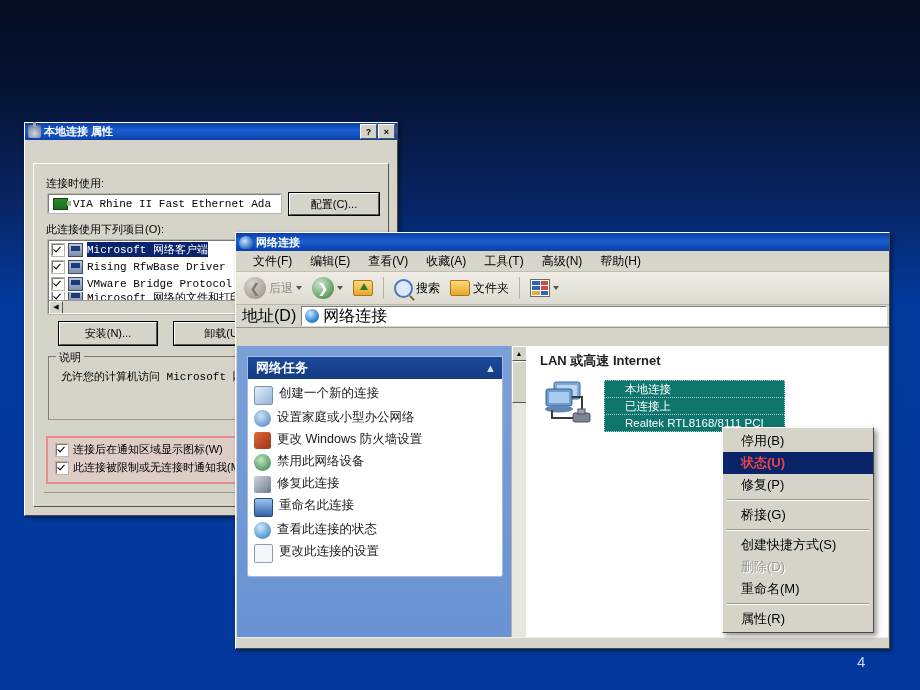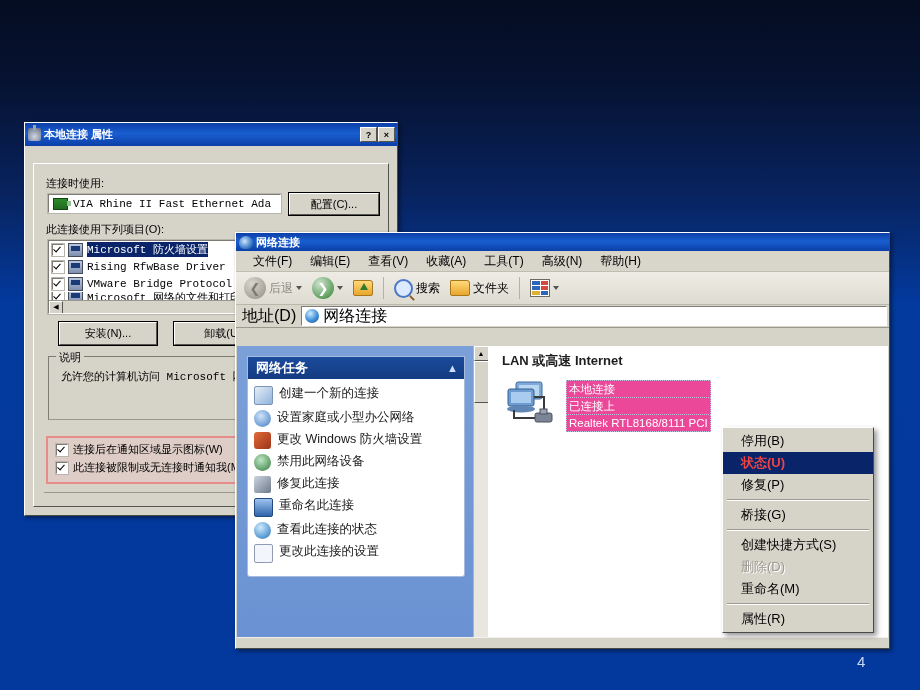--- a/index.html
+++ b/index.html
@@ -43,21 +43,21 @@
     background: #d6d3c9;
     border-top: 1px solid #ffffff;
     border-left: 1px solid #ffffff;
     border-right: 1px solid #4b4a44;
     border-bottom: 1px solid #4b4a44;
     box-shadow: 2px 2px 4px rgba(0,0,0,0.45);
     font-size: 11px;
     color: #000;
   }
   .titlebar {
-    height: 23px;
+    height: 17px;
     background: linear-gradient(to bottom, #0b3fa8 0%, #1a5ed0 45%, #0b3fa8 100%);
     color: #fff;
     display: flex;
     align-items: center;
     padding: 0 2px;
     font-weight: 700;
     font-size: 11px;
   }
   .titlebar .tb-title { flex: 1; padding-left: 3px; white-space: nowrap; overflow: hidden; }
   .tb-btn {
@@ -272,21 +272,21 @@
   .globe {
     width:14px;height:14px;border-radius:50%;
     background: radial-gradient(circle at 38% 32%, #cfeaff 0%, #3f8fd8 55%, #1b4f8f 100%);
   }
   .exp-body {
     position: absolute; left: 1px; top: 113px; right: 1px; bottom: 10px;
     background: #fff;
     display: flex;
   }
   .leftpane {
-    width: 236px; background: linear-gradient(to bottom,#7ba0d8 0%, #6a92d2 100%);
+    width: 274px; background: linear-gradient(to bottom,#7ba0d8 0%, #6a92d2 100%);
     padding: 10px 8px 0 10px;
     box-sizing: border-box;
   }
   .taskbox {
     background: #fff;
     border: 1px solid #a6bbdd;
     border-radius: 0 0 3px 3px;
   }
   .taskbox-hdr {
     height: 22px; background: linear-gradient(to bottom,#1b4a9b 0%, #143b82 100%);
@@ -321,22 +321,22 @@
   }
   .grouphdr {
     font-size: 13px; font-weight: 700; color: #1d1d1d;
     padding: 6px 0 2px 14px;
   }
   .conn-item {
     position: absolute; left: 16px; top: 34px;
     display: flex; align-items: flex-start; gap: 6px;
   }
   .conn-label {
-    background: #ec4899; color:#fff; font-size: 11.5px; line-height: 14px;
-    padding: 1px 2px; border: 1px dotted #b9c4dd;
+    background: #0f766e; color:#fff; font-size: 11.5px; line-height: 14px;
+    padding: 1px 20px; border: 1px dotted #b9c4dd;
     white-space: nowrap;
     max-width: 190px; overflow: hidden;
   }
   .statusbar {
     position:absolute; left:1px; right:1px; bottom:1px; height:9px;
     background:#d6d3c9; border-top:1px solid #f2f0ea;
   }
 
   
   #ctxmenu {
@@ -378,21 +378,21 @@
       </div>
 
       <div class="btn" style="position:absolute; left:255px; top:29px; width:88px; height:20px;">配置(C)...</div>
 
       <div class="field-label" style="left:12px; top:58px;">此连接使用下列项目(O):</div>
 
       <div class="sunken proto-list" style="left:14px; top:76px; width:329px; height:72px;">
         <div class="proto-row sel">
           <span class="cbox checked"></span>
           <span class="proto-ico"></span>
-          <span class="proto-text">Microsoft 防火墙设置</span>
+          <span class="proto-text">Microsoft 网络客户端</span>
         </div>
         <div class="proto-row">
           <span class="cbox checked"></span>
           <span class="proto-ico"></span>
           <span class="proto-text">Rising RfwBase Driver</span>
         </div>
         <div class="proto-row">
           <span class="cbox checked"></span>
           <span class="proto-ico"></span>
           <span class="proto-text">VMware Bridge Protocol</span>

